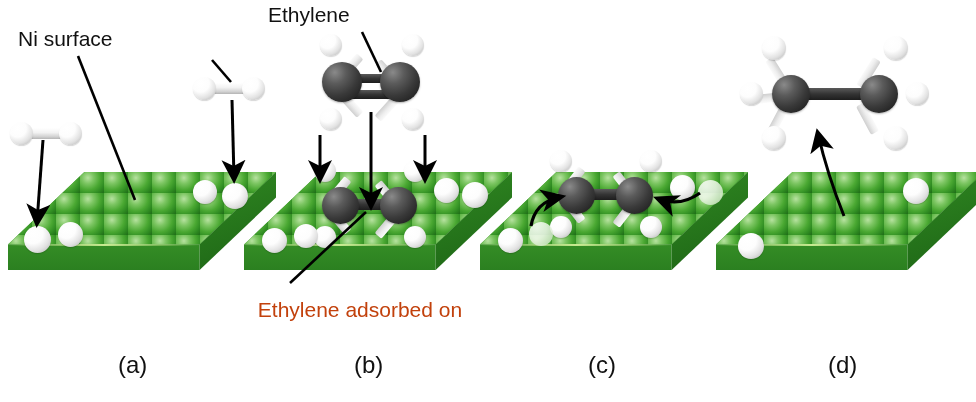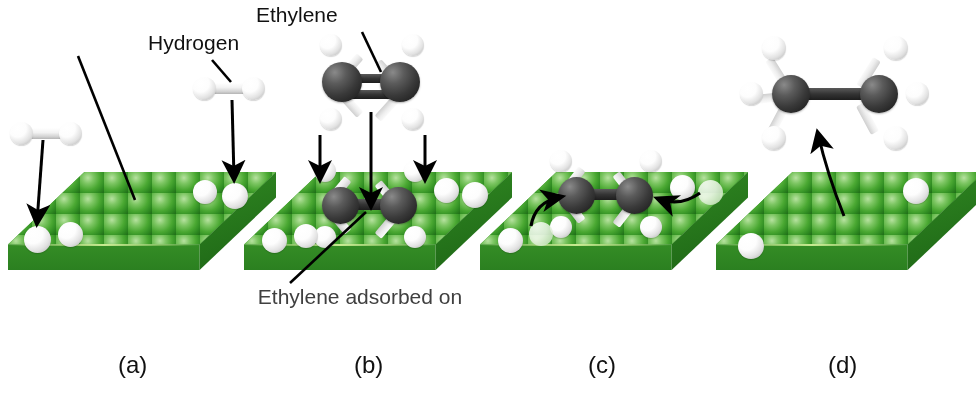--- a/index.html
+++ b/index.html
@@ -4,21 +4,21 @@
 <style>
   html,body{margin:0;padding:0;background:#ffffff;}
   body{width:976px;height:402px;position:relative;overflow:hidden;
        font-family:"Liberation Sans", sans-serif;color:#000;}
 
   .stage{position:absolute;left:0;top:0;width:976px;height:402px;}
 
   
   .lbl{position:absolute;font-size:21px;line-height:25px;white-space:pre;color:#111;}
   .panel-letter{position:absolute;font-size:24px;line-height:26px;color:#111;}
-  .caption{position:absolute;font-size:21px;line-height:25px;text-align:center;color:#404040;}
+  .caption{position:absolute;font-size:21px;line-height:25px;text-align:center;color:#c2410c;margin-top:13px;}
   .caption .pi{font-family:"Liberation Serif", serif;font-style:italic;font-size:22px;}
 
   
   svg.vec{position:absolute;left:0;top:0;width:976px;height:402px;overflow:visible;
           pointer-events:none;}
 
   
   .slab{position:absolute;}
   .slab .top{position:absolute;left:0;top:0;width:100%;height:100%;
      -webkit-clip-path:polygon(28.5% 0%,100% 0%,71.5% 74%,0% 74%);
@@ -55,24 +55,24 @@
   .bond{position:absolute;transform-origin:0 50%;border-radius:2px;}
   .bond-h{background:linear-gradient(180deg,#ffffff 0%,#f2f2f2 42%,#d2d2d2 78%,#b4b4b4 100%);}
   .bond-ch{background:linear-gradient(180deg,#fbfbfb 0%,#ededed 45%,#cfcfcf 100%);}
   .bond-cdark{background:linear-gradient(180deg,#5a5a5a 0%,#343434 50%,#1d1d1d 100%);}
 </style>
 </head>
 <body>
 
 <div class="stage">
 
-
-  <div class="lbl" style="left:148px;top:30px;">Hydrogen</div>
-
-  <div class="lbl" style="left:256px;top:2px;">Ethylene</div>
+  <div class="lbl" style="left:18px;top:26px;">Ni surface</div>
+
+
+  <div class="lbl" style="left:268px;top:2px;">Ethylene</div>
 
   <div class="caption" style="left:205px;top:284px;width:310px;">
     <div>Ethylene adsorbed on</div>
   </div>
 
   <div class="panel-letter" style="left:118px;top:352px;">(a)</div>
   <div class="panel-letter" style="left:354px;top:352px;">(b)</div>
   <div class="panel-letter" style="left:588px;top:352px;">(c)</div>
   <div class="panel-letter" style="left:828px;top:352px;">(d)</div>
 

